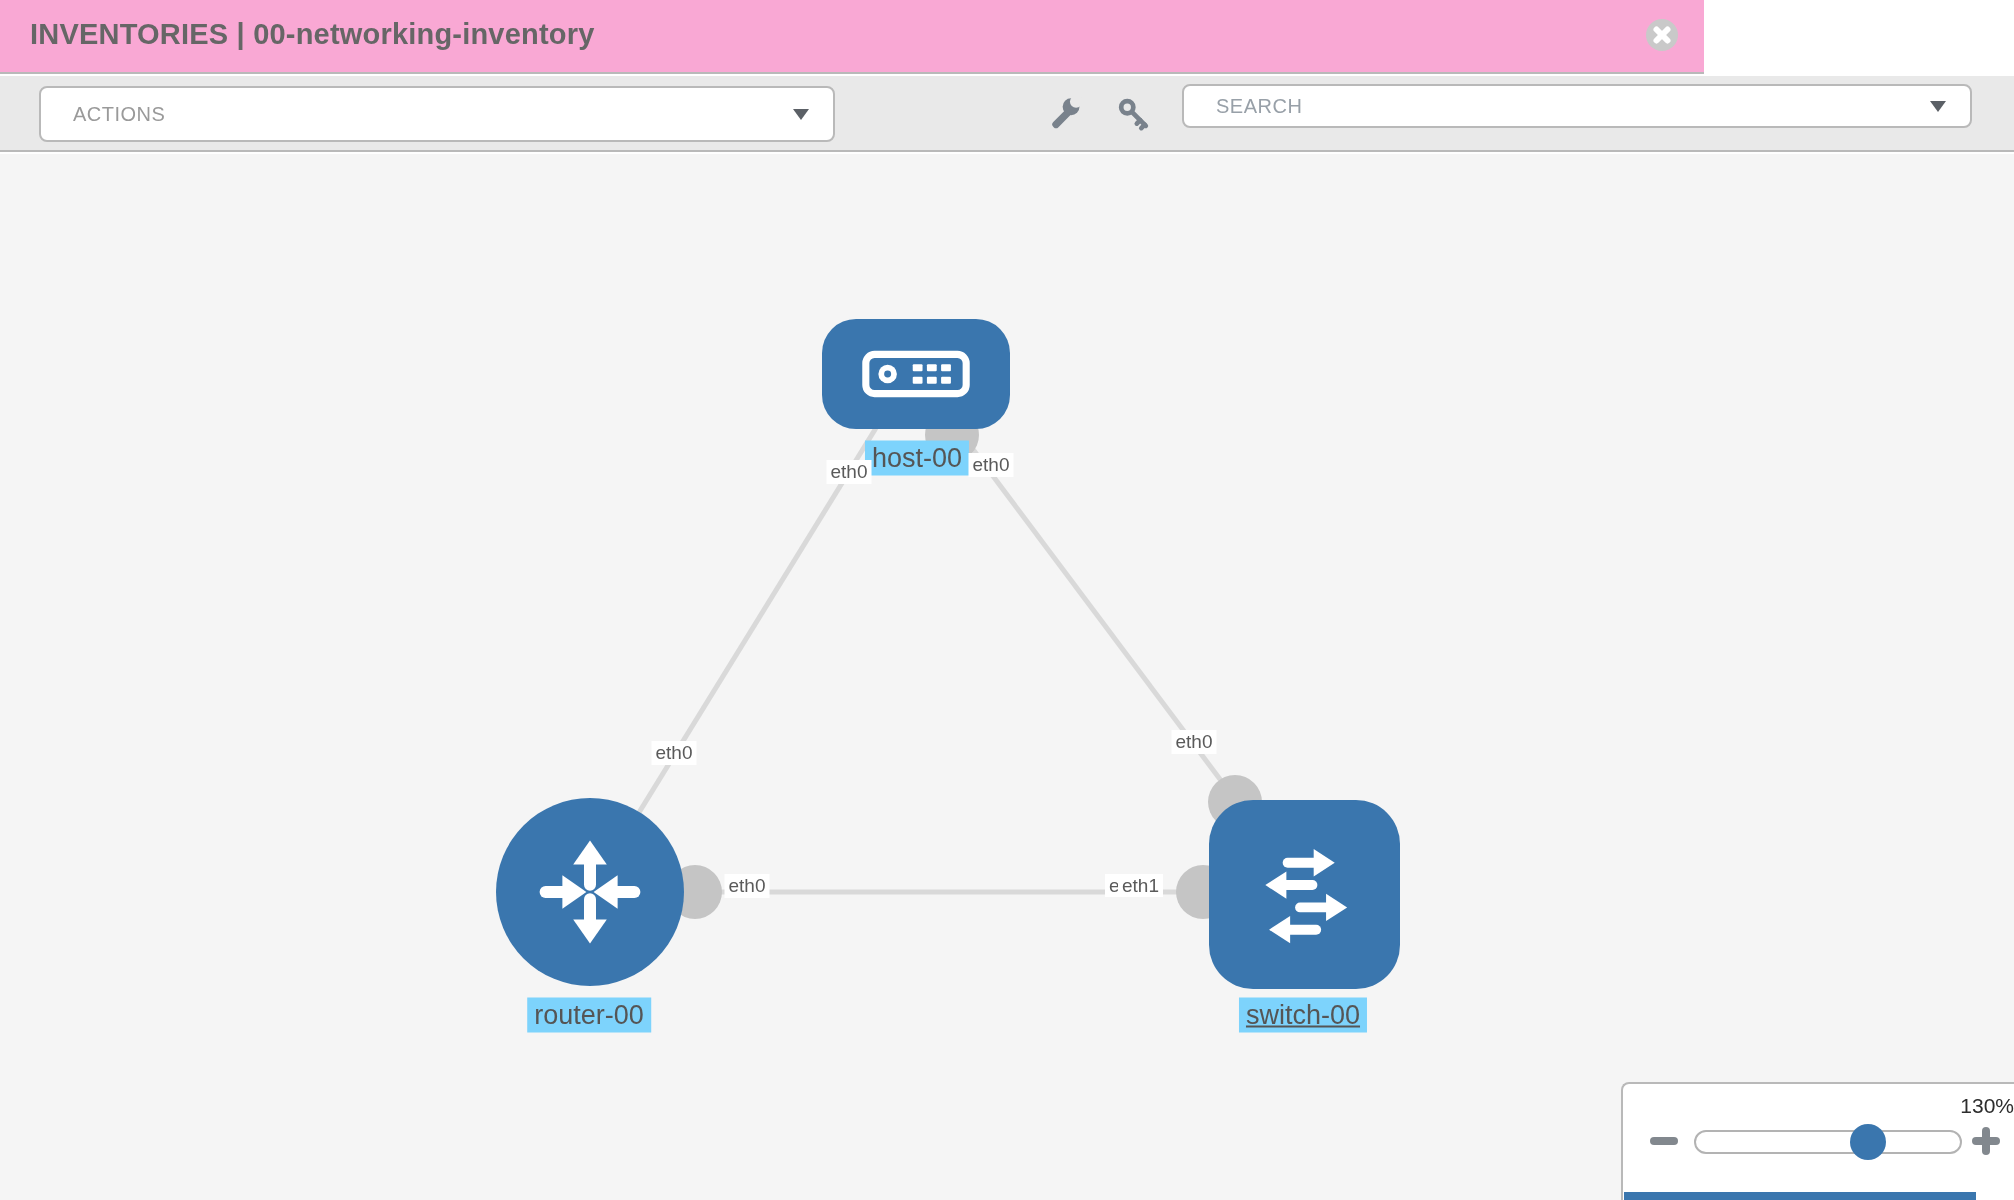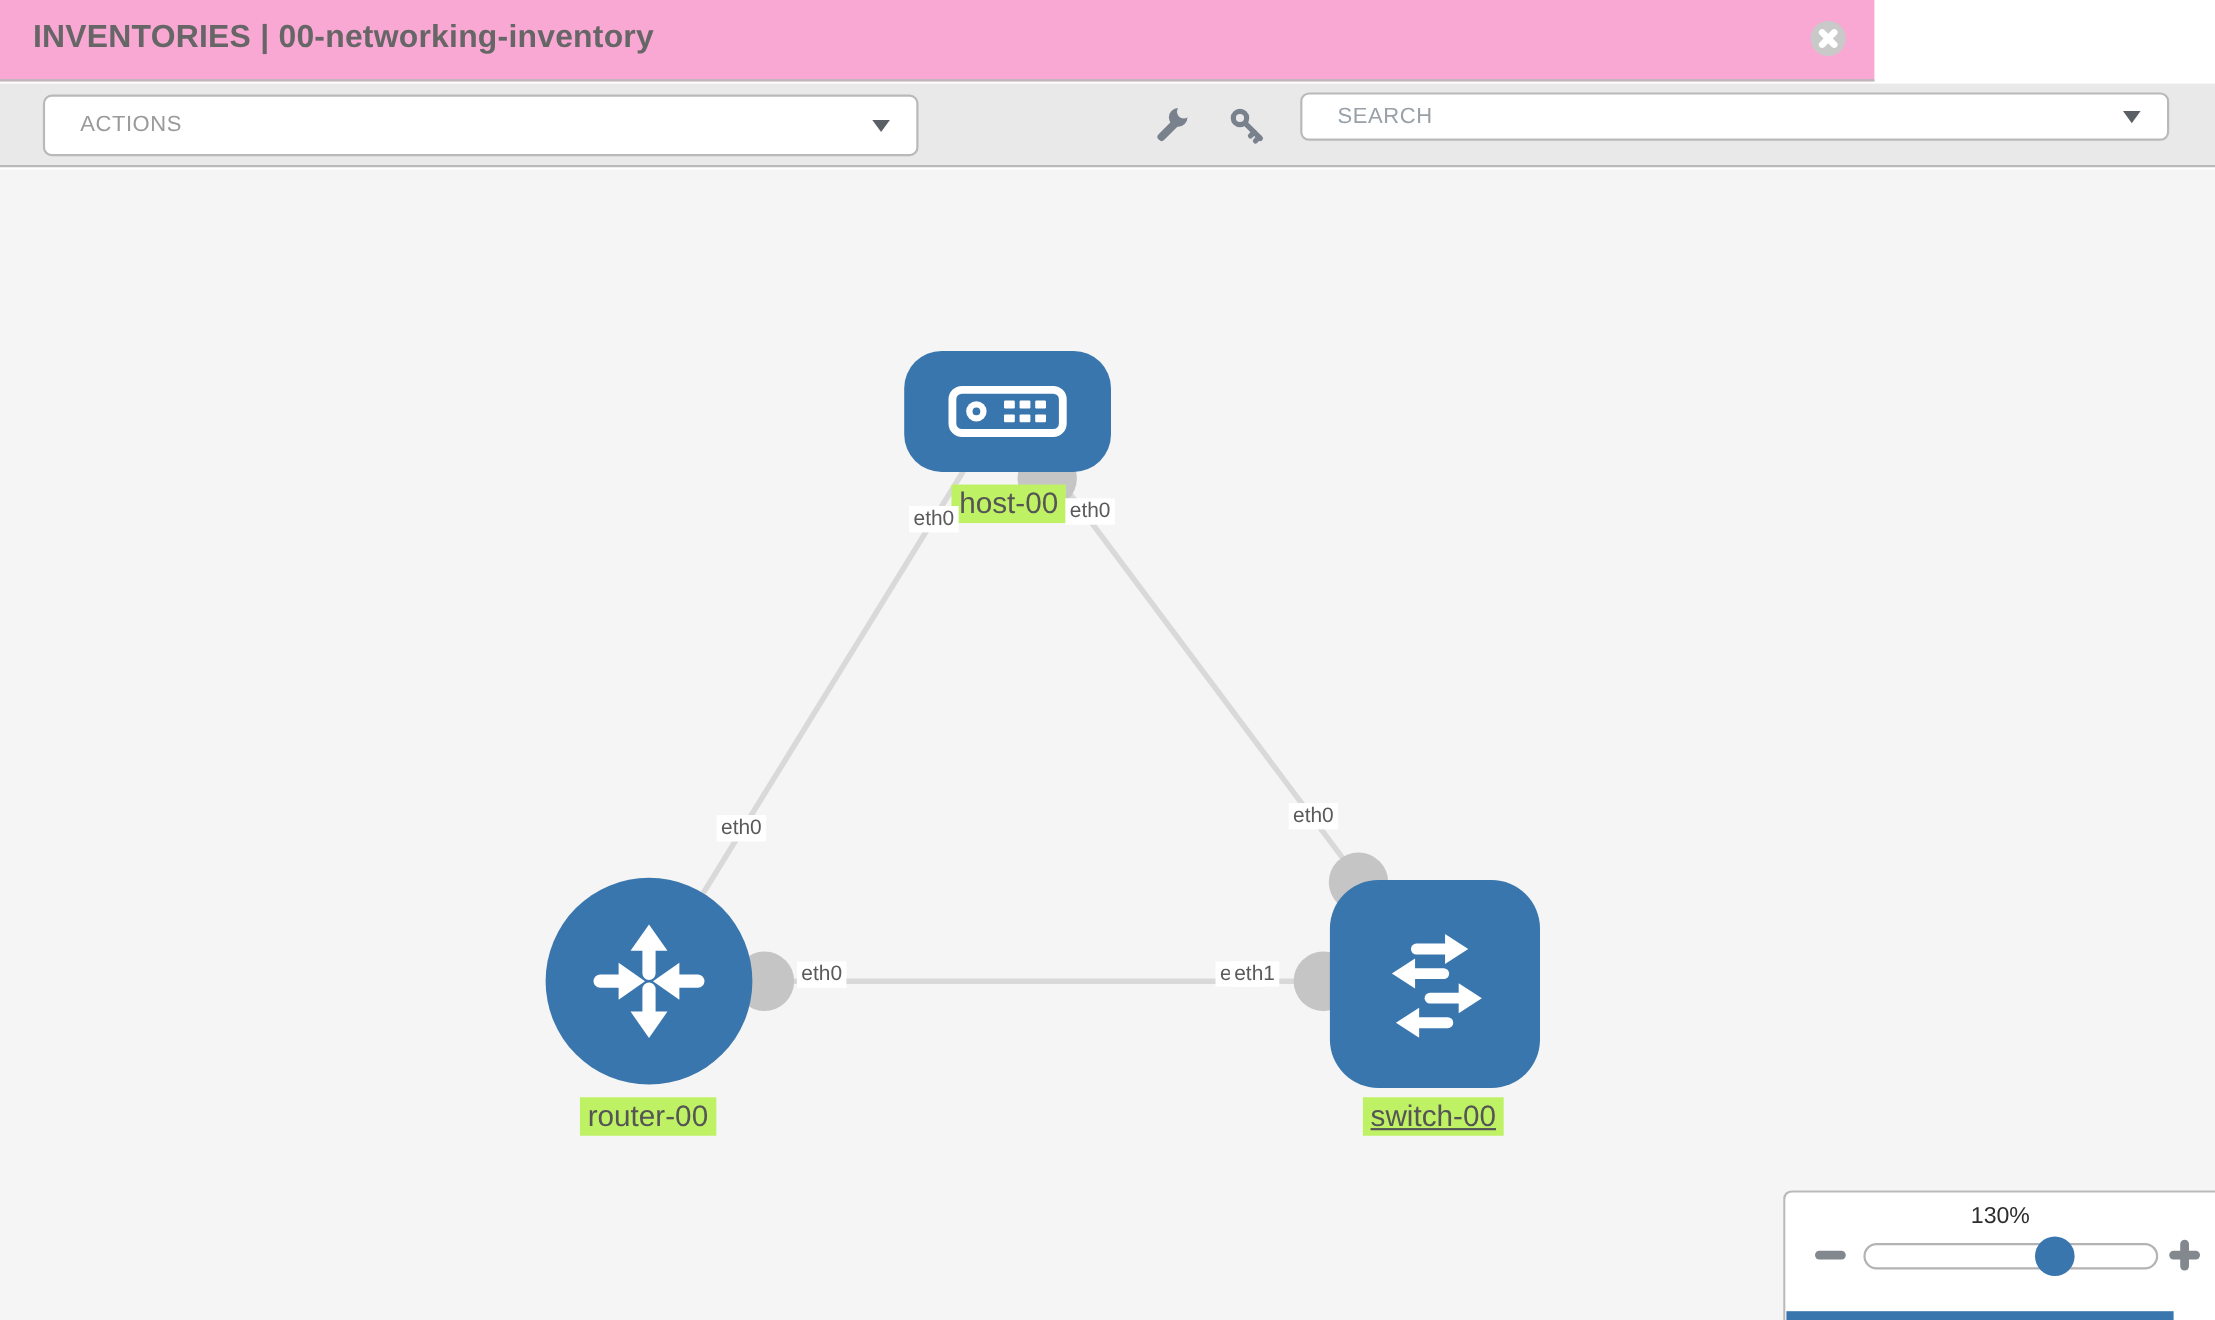--- a/index.html
+++ b/index.html
@@ -36,35 +36,35 @@
   
   .canvas { position:absolute; left:0; top:154px; width:2014px; height:1046px;
             background:#f5f5f5; }
   .links-svg { position:absolute; left:0; top:0; z-index:1; }
   .node { position:absolute; z-index:2; background:#3a76ae; cursor:pointer;
           display:flex; align-items:center; justify-content:center; }
   .node-host   { left:822px; top:165px; width:188px; height:110px; border-radius:34px; }
   .node-router { left:496px; top:644px; width:188px; height:188px; border-radius:50%; }
   .node-switch { left:1209px; top:646px; width:191px; height:189px; border-radius:44px; }
   .nlabel { position:absolute; z-index:3; transform:translate(-50%,-50%);
-            background:#bef264; color:#555; font-size:27px; padding:2px 7px;
+            background:#7dd3fc; color:#555; font-size:27px; padding:2px 7px;
             white-space:nowrap; }
   .ilabel { position:absolute; z-index:3; transform:translate(-50%,-50%);
             background:#fff; color:#5a5a5a; font-size:19px; padding:1px 4px;
             white-space:nowrap; }
   .ilabel-pair { position:absolute; z-index:3; transform:translate(-50%,-50%);
                  white-space:nowrap; font-size:19px; color:#5a5a5a; }
   .ilabel-pair span { background:#fff; padding:1px 4px; }
   .ilabel-pair .front { margin-left:-32px; position:relative; z-index:1; }
 
   
   .zoom-panel { position:absolute; left:1621px; top:1082px; width:393px; height:118px;
                 background:#fff; border-top:2px solid #b9b9b9; border-left:2px solid #b9b9b9;
                 border-top-left-radius:8px; z-index:5; }
-  .zoom-level { position:absolute; left:0; top:10px; width:100%; text-align:center;
+  .zoom-level { position:absolute; left:0; top:10px; width:100%; text-align:right;
                 font-size:21px; color:#2d2d2d; }
   .zoom-minus { position:absolute; left:27px; top:53px; width:28px; height:8px;
                 border-radius:4px; background:#82888e; cursor:pointer; }
   .zoom-plus  { position:absolute; left:349px; top:43px; width:28px; height:28px; cursor:pointer; }
   .zoom-plus i { position:absolute; background:#82888e; border-radius:4px; }
   .zoom-plus .h { left:0; top:10px; width:28px; height:8px; }
   .zoom-plus .v { left:10px; top:0; width:8px; height:28px; }
   .zoom-track { position:absolute; left:71px; top:46px; width:268px; height:24px;
                 background:#fff; border:2px solid #b3b3b3; border-radius:12px; cursor:pointer; }
   .zoom-handle { position:absolute; left:154px; top:-8px; width:36px; height:36px;

